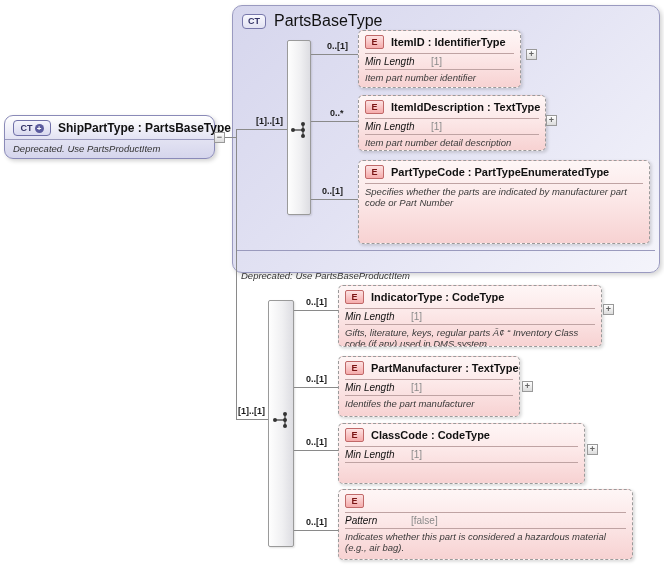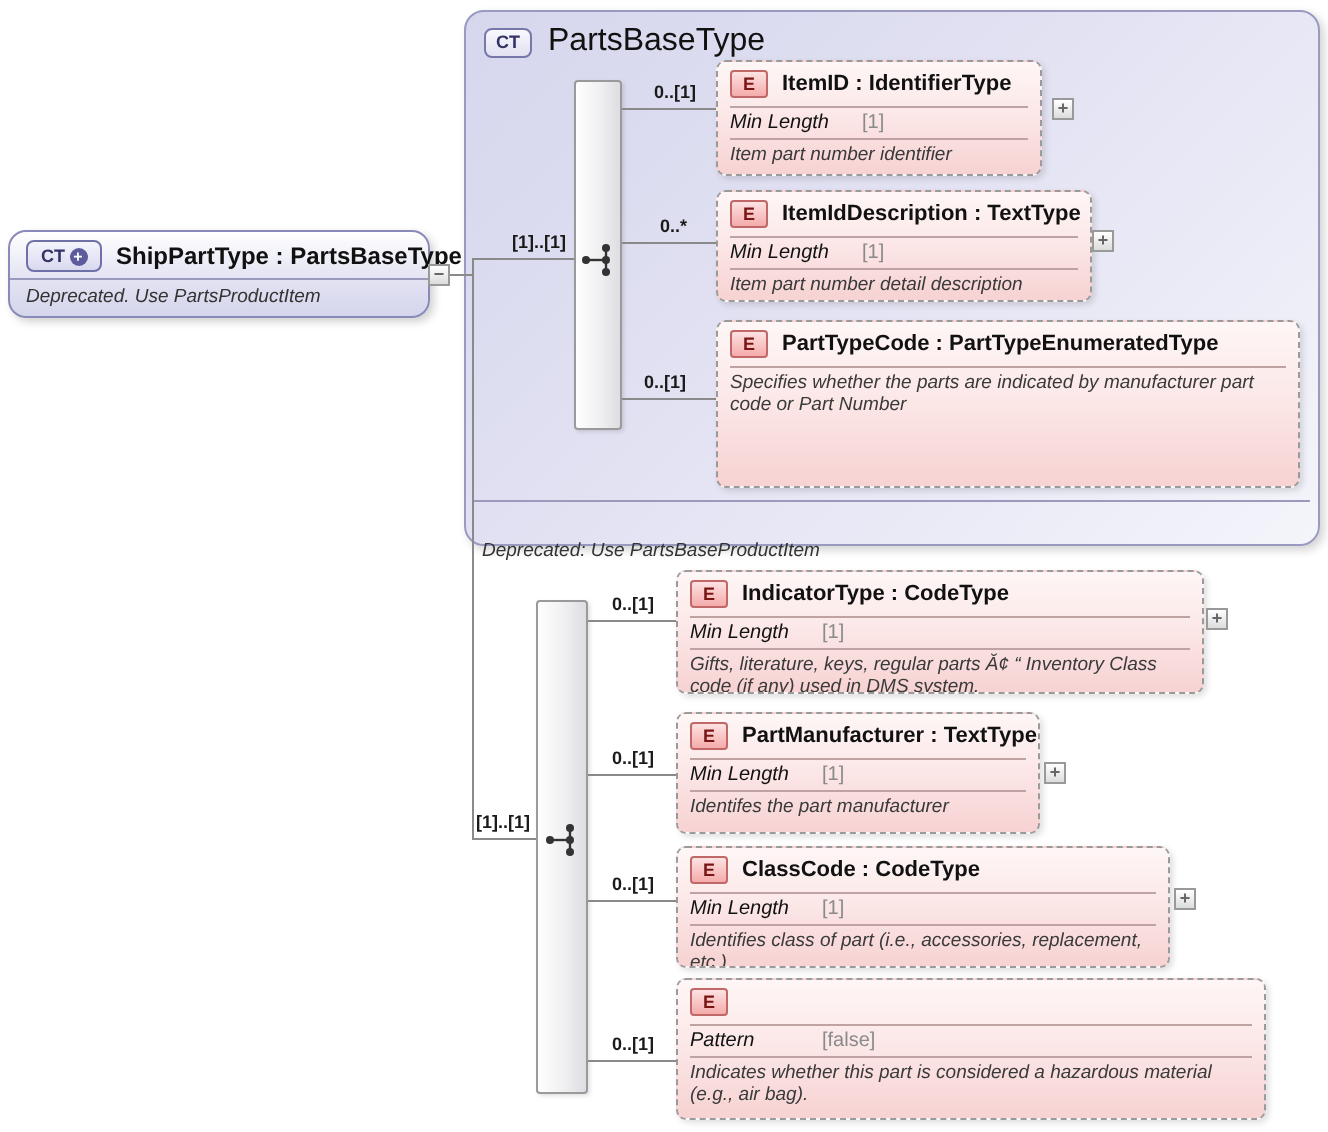--- a/index.html
+++ b/index.html
@@ -216,21 +216,20 @@
 
   <div class="ebox" style="left:338px;top:423px;width:247px;height:61px;">
     <div class="hdr">
       <span class="ebadge">E</span>
       <span class="ttl">ClassCode : CodeType</span>
     </div>
     <div class="facet">
       <span class="fl">Min Length</span>
       <span class="fv">[1]</span>
     </div>
-    <div class="ann">Identifies class of part (i.e., accessories, replacement, etc.)</div>
   </div>
   <div class="handle" style="left:587px;top:444px;">+</div>
 
   <div class="ebox" style="left:338px;top:489px;width:295px;height:71px;">
     <div class="hdr">
       <span class="ebadge">E</span>
     </div>
     <div class="facet">
       <span class="fl">Pattern</span>
       <span class="fv">[false]</span>

